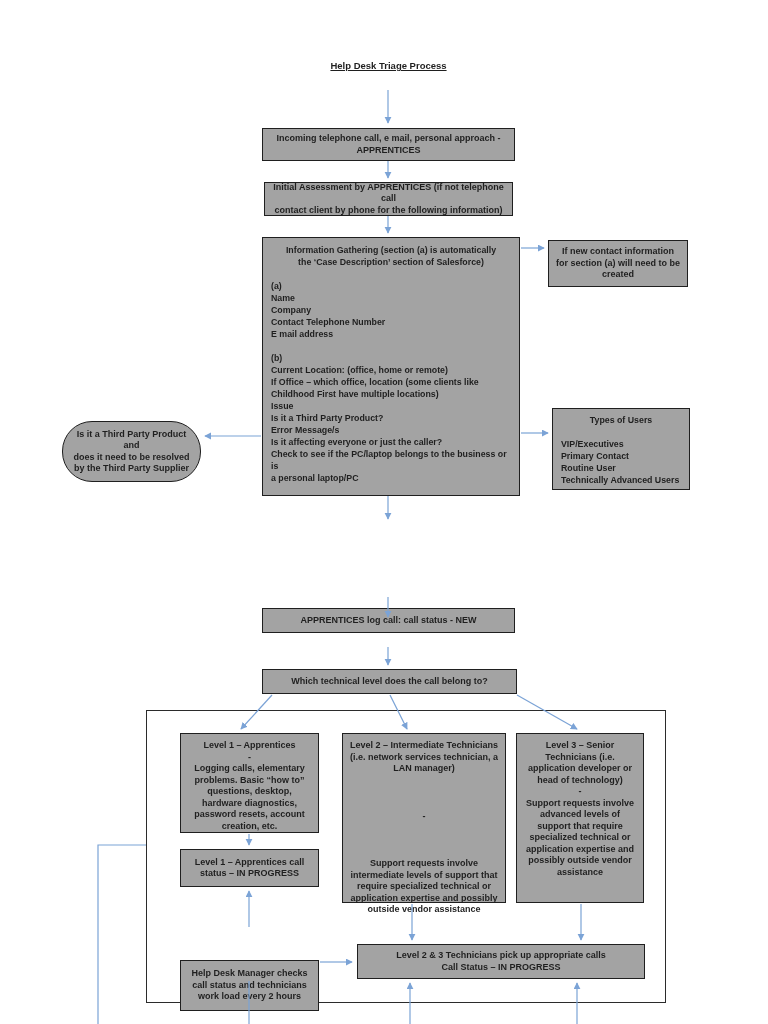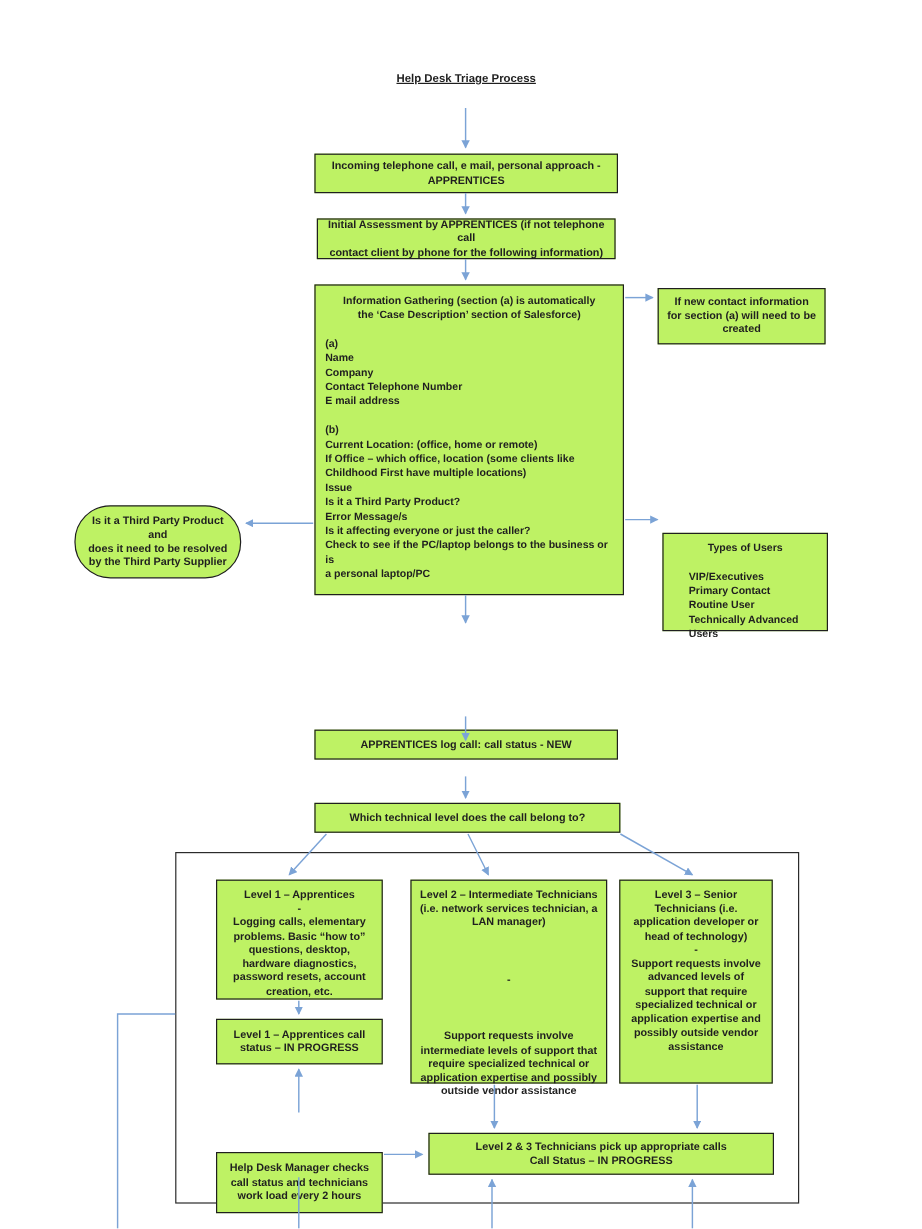--- a/index.html
+++ b/index.html
@@ -3,21 +3,21 @@
 <meta charset="utf-8">
 <style>
   html,body{margin:0;padding:0;background:#ffffff;}
   .page{position:relative;width:768px;height:1024px;background:#fff;overflow:hidden;
         font-family:"Liberation Sans",sans-serif;color:var(--ink,#1f1f1f);}
   .wires{position:absolute;left:0;top:0;z-index:10;pointer-events:none;}
   .wires line,.wires path.wire{stroke:var(--connector,#7ba3d6);stroke-width:1.2;fill:none;}
   .wires marker path{fill:var(--connector,#7ba3d6);}
   .title{position:absolute;left:262px;top:60px;width:253px;text-align:center;
          font-size:9.5px;font-weight:bold;text-decoration:underline;}
-  .box{position:absolute;background:#bef264;border:1.5px solid var(--line,#1f1f1f);
+  .box{position:absolute;background:#a3a3a3;border:1.5px solid var(--line,#1f1f1f);
        box-sizing:border-box;font-size:9px;line-height:11.5px;font-weight:bold;z-index:2;}
   .center{display:flex;flex-direction:column;align-items:center;justify-content:center;
           text-align:center;padding:2px 5px;}
   .topalign{justify-content:flex-start;padding-top:6px;}
   .info{font-size:8.8px;line-height:12px;padding:6px 8px;}
   .info .hdr{text-align:center;}
   .spacer{height:12px;}
   .container{position:absolute;border:1.4px solid #2b2b2b;box-sizing:border-box;z-index:1;background:transparent;}
 </style>
 </head>
@@ -64,21 +64,21 @@
         <div>a personal laptop/PC</div>
       </div>
   </div>
 
   <div class="box center" style="left:548px;top:240px;width:140px;height:47px;">
       <div>If new contact information</div>
       <div>for section (a) will need to be</div>
       <div>created</div>
     </div>
 
-  <div class="box info" style="left:552px;top:408px;width:138px;height:82px;padding:5px 21px;margin-top:36px;">
+  <div class="box info" style="left:552px;top:408px;width:138px;height:82px;padding:5px 8px;">
     <div class="hdr">Types of Users</div>
     <div class="spacer"></div>
     <div>
         <div>VIP/Executives</div>
         <div>Primary Contact</div>
         <div>Routine User</div>
         <div>Technically Advanced Users</div>
       </div>
   </div>
 

